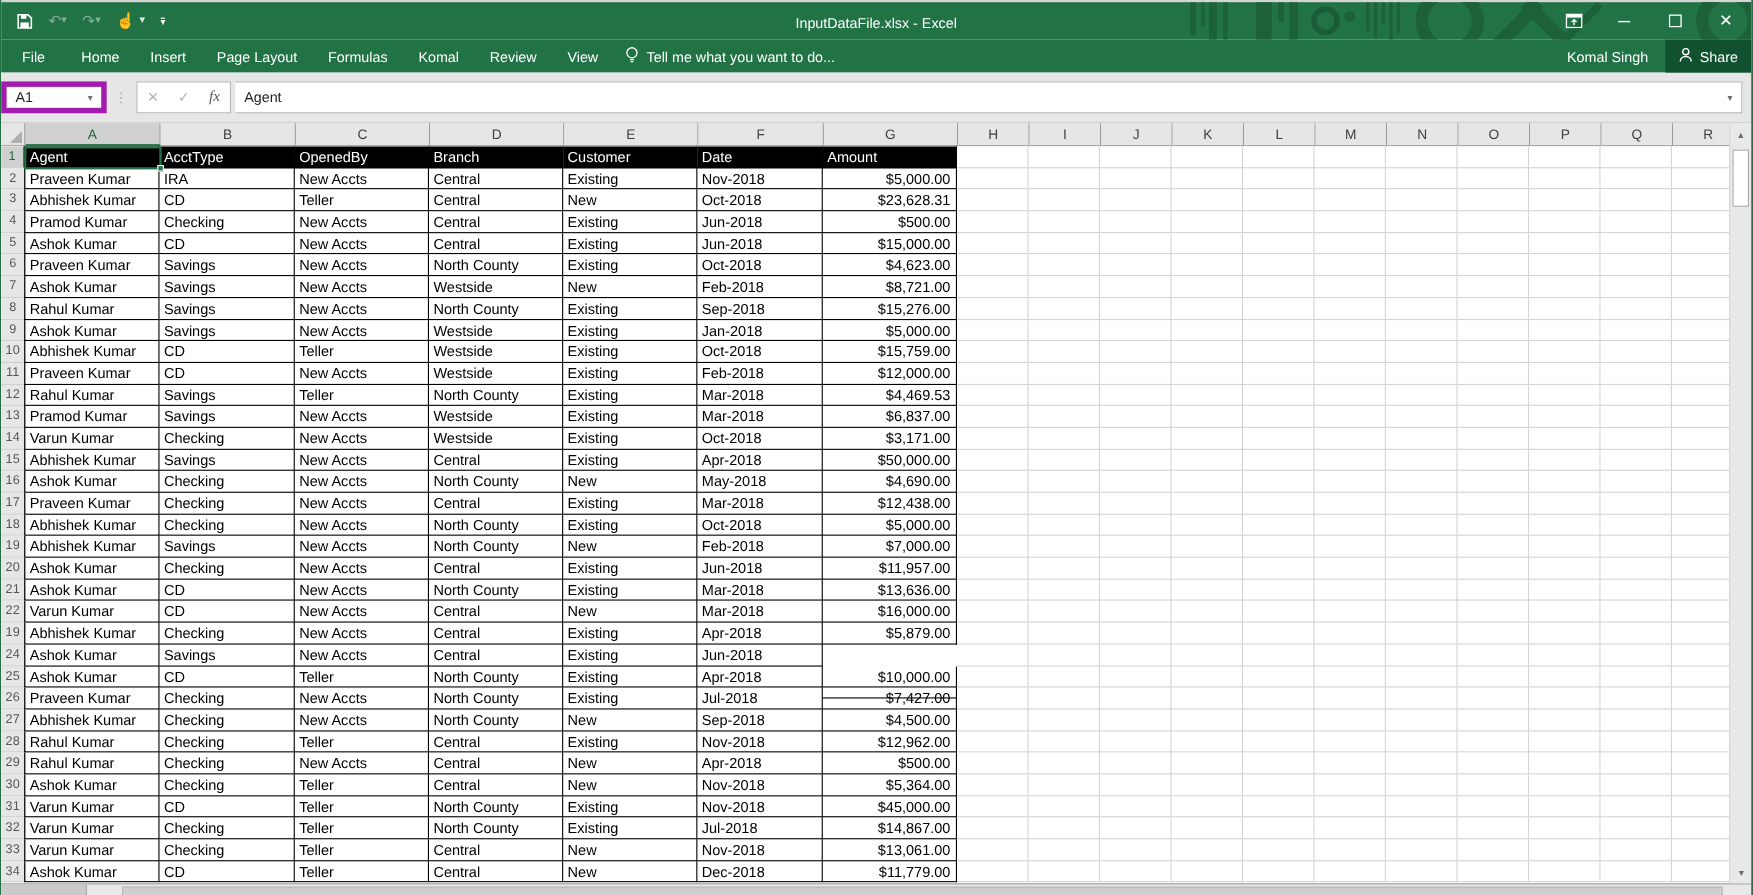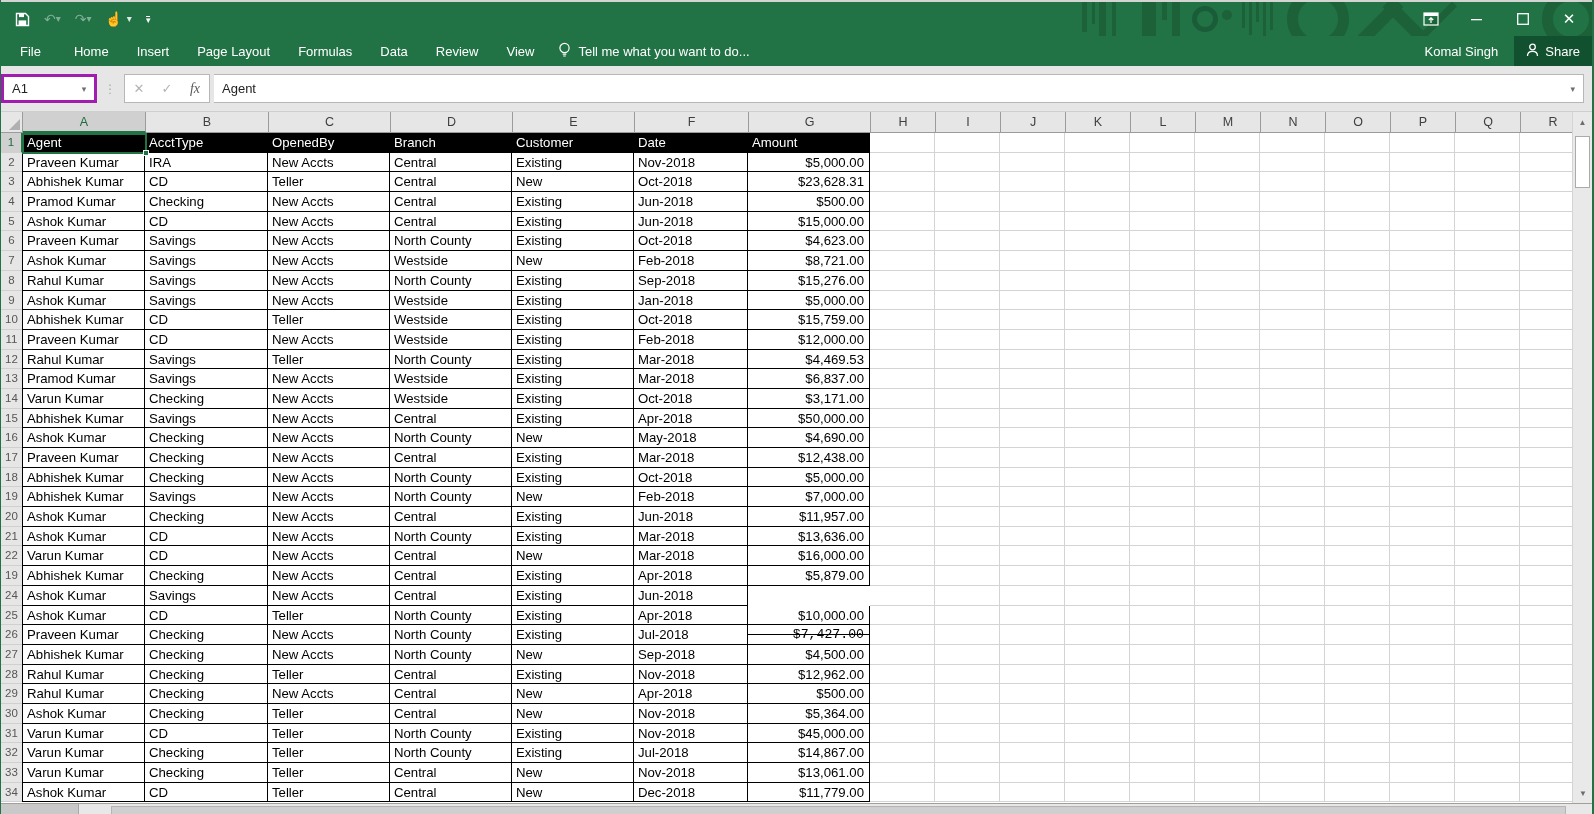--- a/index.html
+++ b/index.html
@@ -33,21 +33,21 @@
   .mtab { padding:0 14px; height:30px; display:flex; align-items:center; white-space:nowrap; }
   .mtab.file { padding:0 19px; }
   .tellme { display:flex; align-items:center; gap:7px; margin-left:10px; white-space:nowrap; }
   .mspacer { flex:1; }
   .username { margin-right:16px; white-space:nowrap; }
   .sharebtn { height:30px; padding:0 12px; background:#12512f; display:flex; align-items:center; gap:6px; white-space:nowrap; }
 
   
   .formulabar { height:46px; background:#e6e6e6; display:flex; align-items:center; padding:0 0 0 0;
                 border-bottom:1px solid #cfcfcf; }
-  .namebox { width:96px; height:29px; background:#fff; border:3px solid #a21caf; margin-left:0px;
+  .namebox { width:96px; height:29px; background:#fff; border:5px solid #a21caf; margin-left:0px;
              display:flex; align-items:center; font-size:13px; color:#222; }
   .namebox .nbtext { flex:1; padding-left:8px; }
   .namebox .nbarrow { width:20px; color:#707070; font-size:9px; text-align:center; }
   .fdots { color:#a8a8a8; font-size:12px; padding:0 7px; letter-spacing:1px; }
   .fbtns { height:29px; background:#fff; border:1px solid #b7b7b7; display:flex; align-items:center; }
   .fbtn { width:28px; text-align:center; font-size:13px; color:#b4b4b4; }
   .fbtn.fx { color:#5a5a5a; font-style:italic; font-family:"Liberation Serif", serif; font-size:14px; }
   .finput { flex:1; height:29px; background:#fff; border:1px solid #b7b7b7; border-left:none; margin-left:4px;
             margin-right:8px; display:flex; align-items:center; font-size:13px; color:#222; padding-left:8px; }
   .finput .fchev { margin-left:auto; margin-right:8px; color:#6e6e6e; font-size:9px; }
@@ -125,20 +125,21 @@
       <span class="qbtn dim">
           <span>↷</span>
           <span class="tiny" style="color:#7fae96;">▾</span>
         </span>
       <span class="qbtn"><span>☝</span>&nbsp;<span class="tiny">▾</span></span>
       <span class="qbtn" style="flex-direction:column; line-height:4px;">
           <span style="font-size:9px; border-top:1px solid #fff; padding-top:1px;">▾</span>
         </span>
     </div>
 
+    <div class="win-title">InputDataFile.xlsx - Excel</div>
 
     <div class="winctrls">
       <span class="winctrl">
         <svg width="16" height="14" viewBox="0 0 16 14">
             <rect x="1" y="1" width="14" height="12" fill="none" stroke="#fff" stroke-width="1.2"></rect>
             <rect x="1" y="1" width="14" height="3" fill="#fff"></rect>
             <path d="M8 11 V6 M5.8 8 L8 5.8 L10.2 8" stroke="#fff" stroke-width="1.2" fill="none"></path>
           </svg>
       </span>
       <span class="winctrl">
@@ -154,21 +155,21 @@
       <span class="winctrl" style="font-size:15px;">✕</span>
     </div>
   </div>
 
   <div class="menubar">
     <span class="mtab file">File</span>
     <span class="mtab">Home</span>
     <span class="mtab">Insert</span>
     <span class="mtab">Page Layout</span>
     <span class="mtab">Formulas</span>
-    <span class="mtab">Data</span>
+    <span class="mtab">Komal</span>
     <span class="mtab">Review</span>
     <span class="mtab">View</span>
     <span class="tellme">
       <span>
         <svg width="13" height="16" viewBox="0 0 13 16">
             <circle cx="6.5" cy="6" r="4.6" fill="none" stroke="#fff" stroke-width="1.2"></circle>
             <path d="M4.7 12.2 h3.6 M5.2 14 h2.6" stroke="#fff" stroke-width="1.2"></path>
           </svg>
       </span>
       <span>Tell me what you want to do...</span>
@@ -752,21 +753,21 @@
         <div class="cell empty" style="width: 65px;"></div>
       </div>
       <div class="grow">
         <div class="gut">26</div>
         <div class="cell first" style="width: 123px;">Praveen Kumar</div>
         <div class="cell" style="width: 123px;">Checking</div>
         <div class="cell" style="width: 122px;">New Accts</div>
         <div class="cell" style="width: 122px;">North County</div>
         <div class="cell" style="width: 122px;">Existing</div>
         <div class="cell" style="width: 114px;">Jul-2018</div>
-        <div class="cell amt" style="width: 122px; font-family: Liberation Mono, monospace;">$7,427.00</div>
+        <div class="cell amt" style="width: 122px;">$7,427.00</div>
         <div class="cell empty" style="width: 65px;"></div>
         <div class="cell empty" style="width: 65px;"></div>
         <div class="cell empty" style="width: 65px;"></div>
         <div class="cell empty" style="width: 65px;"></div>
         <div class="cell empty" style="width: 65px;"></div>
         <div class="cell empty" style="width: 65px;"></div>
         <div class="cell empty" style="width: 65px;"></div>
         <div class="cell empty" style="width: 65px;"></div>
         <div class="cell empty" style="width: 65px;"></div>
         <div class="cell empty" style="width: 65px;"></div>

